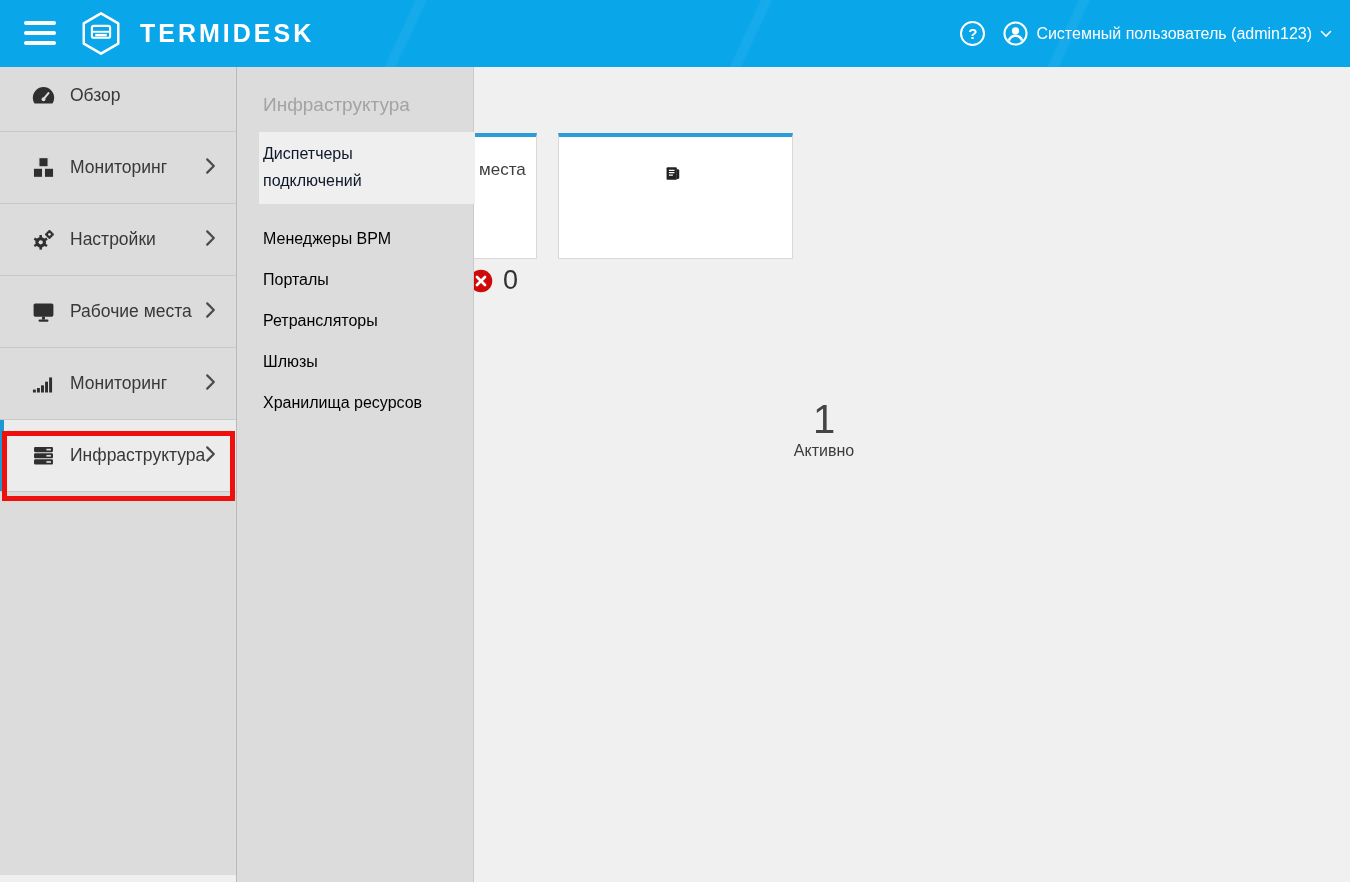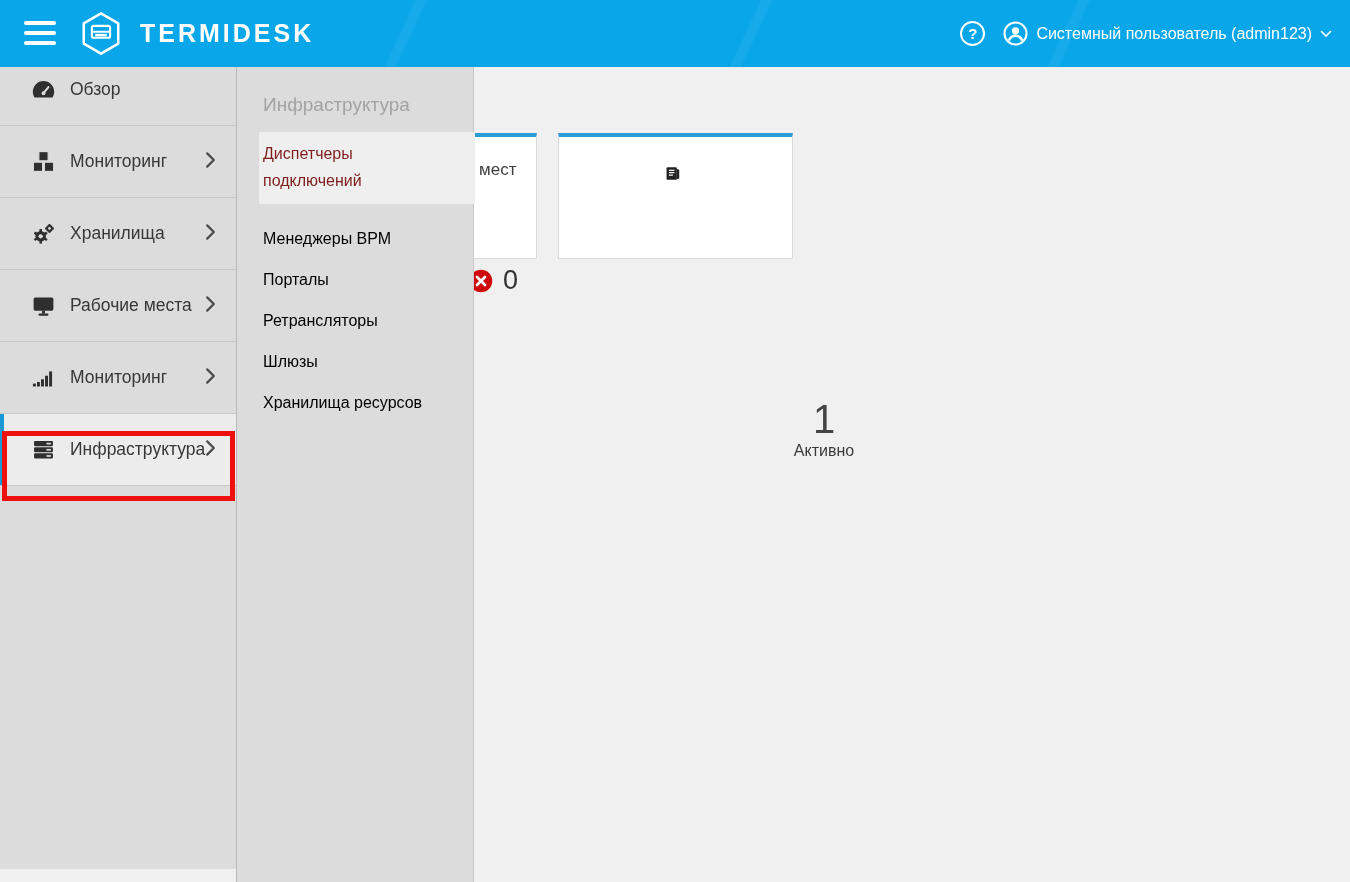--- a/index.html
+++ b/index.html
@@ -19,40 +19,40 @@
   .hamburger { position:absolute; left:24px; top:21px; width:32px; height:25px; cursor:pointer; }
   .hamburger span { display:block; height:3.5px; background:#fff; border-radius:2px; margin-bottom:6.5px; }
   .logo-wrap { position:absolute; left:78px; top:10px; display:flex; align-items:center; }
   .brand { color:#fff; font-size:25px; font-weight:bold; letter-spacing:3px; margin-left:16px; }
   .top-right { position:absolute; right:18px; top:0; height:67px; display:flex; align-items:center; gap:18px; }
   .help-btn { width:25px; height:25px; border:2.2px solid #fff; border-radius:50%; color:#fff;
               display:flex; align-items:center; justify-content:center; font-size:15px; font-weight:bold; cursor:pointer; }
   .user-btn { display:flex; align-items:center; gap:8px; color:#fff; font-size:16px; cursor:pointer; }
 
   
-  .sidebar { position:absolute; left:0; top:54px; width:236px; height:815px; background:#dcdcdc; z-index:20; }
+  .sidebar { position:absolute; left:0; top:60px; width:236px; height:815px; background:#dcdcdc; z-index:20; }
   .nav-item { position:relative; height:72px; display:flex; align-items:center; padding-left:30px;
               border-bottom:1px solid #c8c8c8; cursor:pointer; }
   .nav-item .nicon { width:27px; height:27px; margin-right:13px; flex:0 0 27px; }
   .nav-item .nlabel { font-size:17.5px; color:#383838; }
   .nav-item .chev { position:absolute; right:20px; top:50%; transform:translateY(-50%); }
   .nav-item.selected { background:#ececec; }
   .nav-item.selected::before { content:""; position:absolute; left:0; top:0; bottom:0; width:4px; background:#1a99d5; }
 
   
   .annotation { position:absolute; left:2px; top:431px; width:233px; height:70px;
                 border:5px solid #ee100d; z-index:40; pointer-events:none; }
 
   
   .submenu { position:absolute; left:236px; top:67px; width:238px; height:815px; background:#dcdcdc;
              border-left:1px solid #b9b9b9; border-right:1px solid #c9c9c9; z-index:15; }
   .submenu-title { margin:27px 0 0 26px; font-size:19px; color:#a3a3a3; }
   .submenu-item { font-size:16px; color:#000000; cursor:pointer; }
   .submenu-item.active { margin:16px 0 0 22px; width:216px; background:#efefef; padding:8px 36px 10px 4px;
-                         line-height:27px; color:#7f1d1d; }
+                         line-height:27px; color:#0f172a; }
   .submenu-item.plain { padding:11px 0 11px 26px; line-height:18px; margin-top:1px; }
   .submenu-item.plain.first { margin-top:15px; }
 
   
   .main { position:absolute; left:236px; top:67px; width:1114px; height:815px; background:#f0f0f0; z-index:1; }
   .card { position:absolute; background:#fff; border:1px solid #d9d9d9; border-top:4px solid #2d9dd8; }
   .card.flat { border-top:1px solid #d9d9d9; }
   .stat-card { display:flex; flex-direction:column; align-items:center; padding-top:13px; }
   .stat-title { min-height:52px; display:flex; align-items:center; justify-content:center; text-align:center;
                 font-size:17px; color:#3d3d3d; line-height:21px; padding:0 22px; }
@@ -76,21 +76,21 @@
   .frag { position:absolute; white-space:nowrap; }
 </style>
 </head>
 <body>
 
 <div id="app">
 
   <div class="main">
 
     <div class="card stat-card" style="left:66px; top:66px; width:235px; height:126px;">
-      <span class="frag" style="left:176px; top:23px; font-size:17px; color:#3d3d3d;">мест</span>
+      <span class="frag" style="left:176px; top:23px; font-size:17px; color:#3d3d3d;">места</span>
       <div class="frag counter" style="left:165px; top:128px;">
         <svg width="26" height="26" viewBox="0 0 24 24">
             <circle cx="12" cy="12" r="10.4" fill="#cf0a0a"></circle>
             <path d="M8.3 8.3l7.4 7.4M15.7 8.3l-7.4 7.4" stroke="#fff" stroke-width="2.5" stroke-linecap="round"></path>
           </svg>
         <span class="cval">0</span>
       </div>
     </div>
 
     <div class="card stat-card" style="left:322px; top:66px; width:235px; height:126px;">
@@ -423,21 +423,21 @@
             <circle cx="9.5" cy="14.5" r="4.7"></circle>
             <circle cx="9.5" cy="14.5" r="1.9" fill="#dcdcdc"></circle>
             <rect x="16.4" y="3.6" width="1.8" height="2.3"></rect>
             <rect x="16.4" y="3.6" width="1.8" height="2.3" transform="rotate(90 17.3 7.5)"></rect>
             <rect x="16.4" y="3.6" width="1.8" height="2.3" transform="rotate(180 17.3 7.5)"></rect>
             <rect x="16.4" y="3.6" width="1.8" height="2.3" transform="rotate(270 17.3 7.5)"></rect>
             <circle cx="17.3" cy="7.5" r="3"></circle>
             <circle cx="17.3" cy="7.5" r="1.2" fill="#dcdcdc"></circle>
           </g>
         </svg></span>
-      <span class="nlabel">Хранилища</span>
+      <span class="nlabel">Настройки</span>
       <span class="chev"><svg width="11" height="18" viewBox="0 0 10 16">
           <path d="M2 2l6 6-6 6" fill="none" stroke="#4a4a4a" stroke-width="2" stroke-linecap="round" stroke-linejoin="round"></path>
         </svg></span>
     </div>
     <div class="nav-item">
       <span class="nicon"><svg width="27" height="27" viewBox="0 0 24 24">
           <g fill="#2f2f2f">
             <rect x="3.2" y="4.8" width="17.6" height="11.8" rx="1.4"></rect>
             <rect x="10.7" y="16.6" width="2.6" height="2.6"></rect>
             <rect x="7.6" y="19.2" width="8.8" height="1.9" rx="0.9"></rect>

